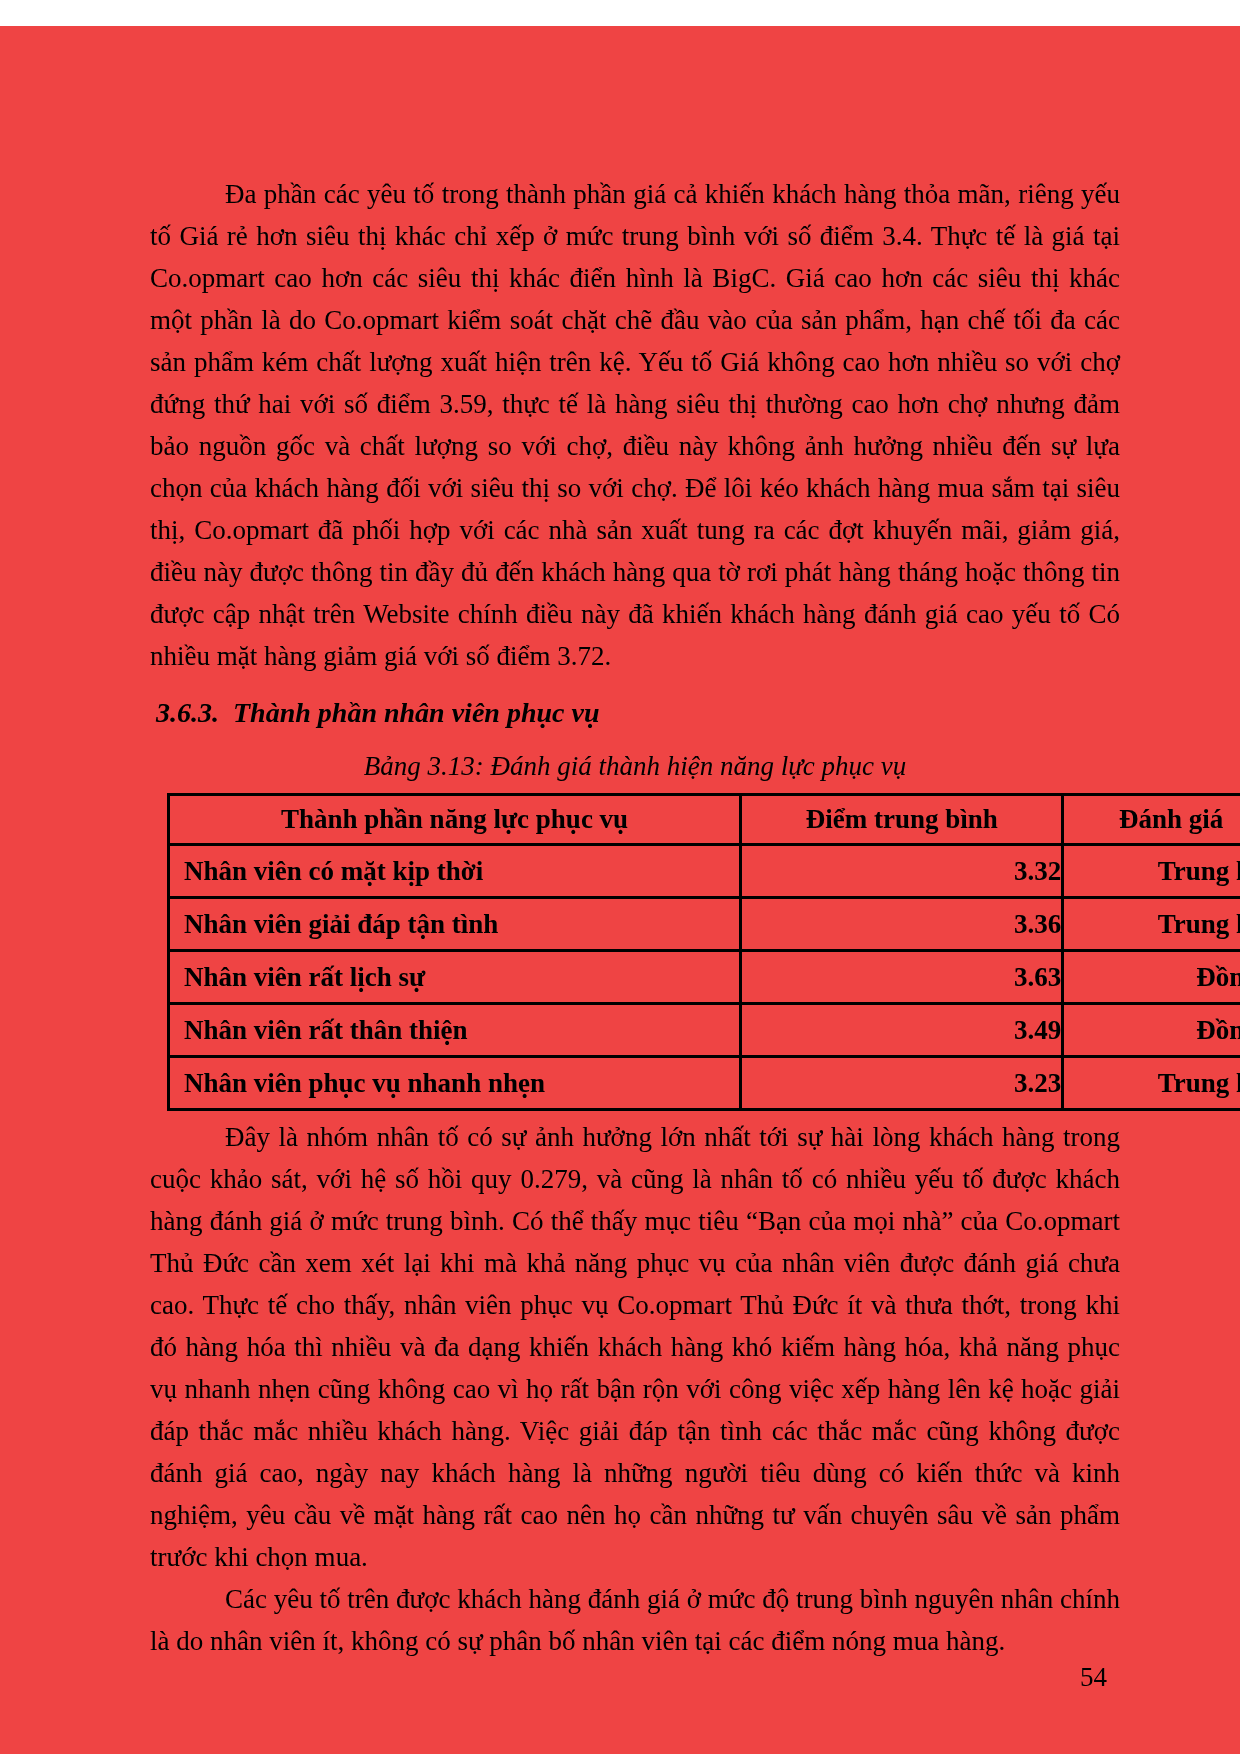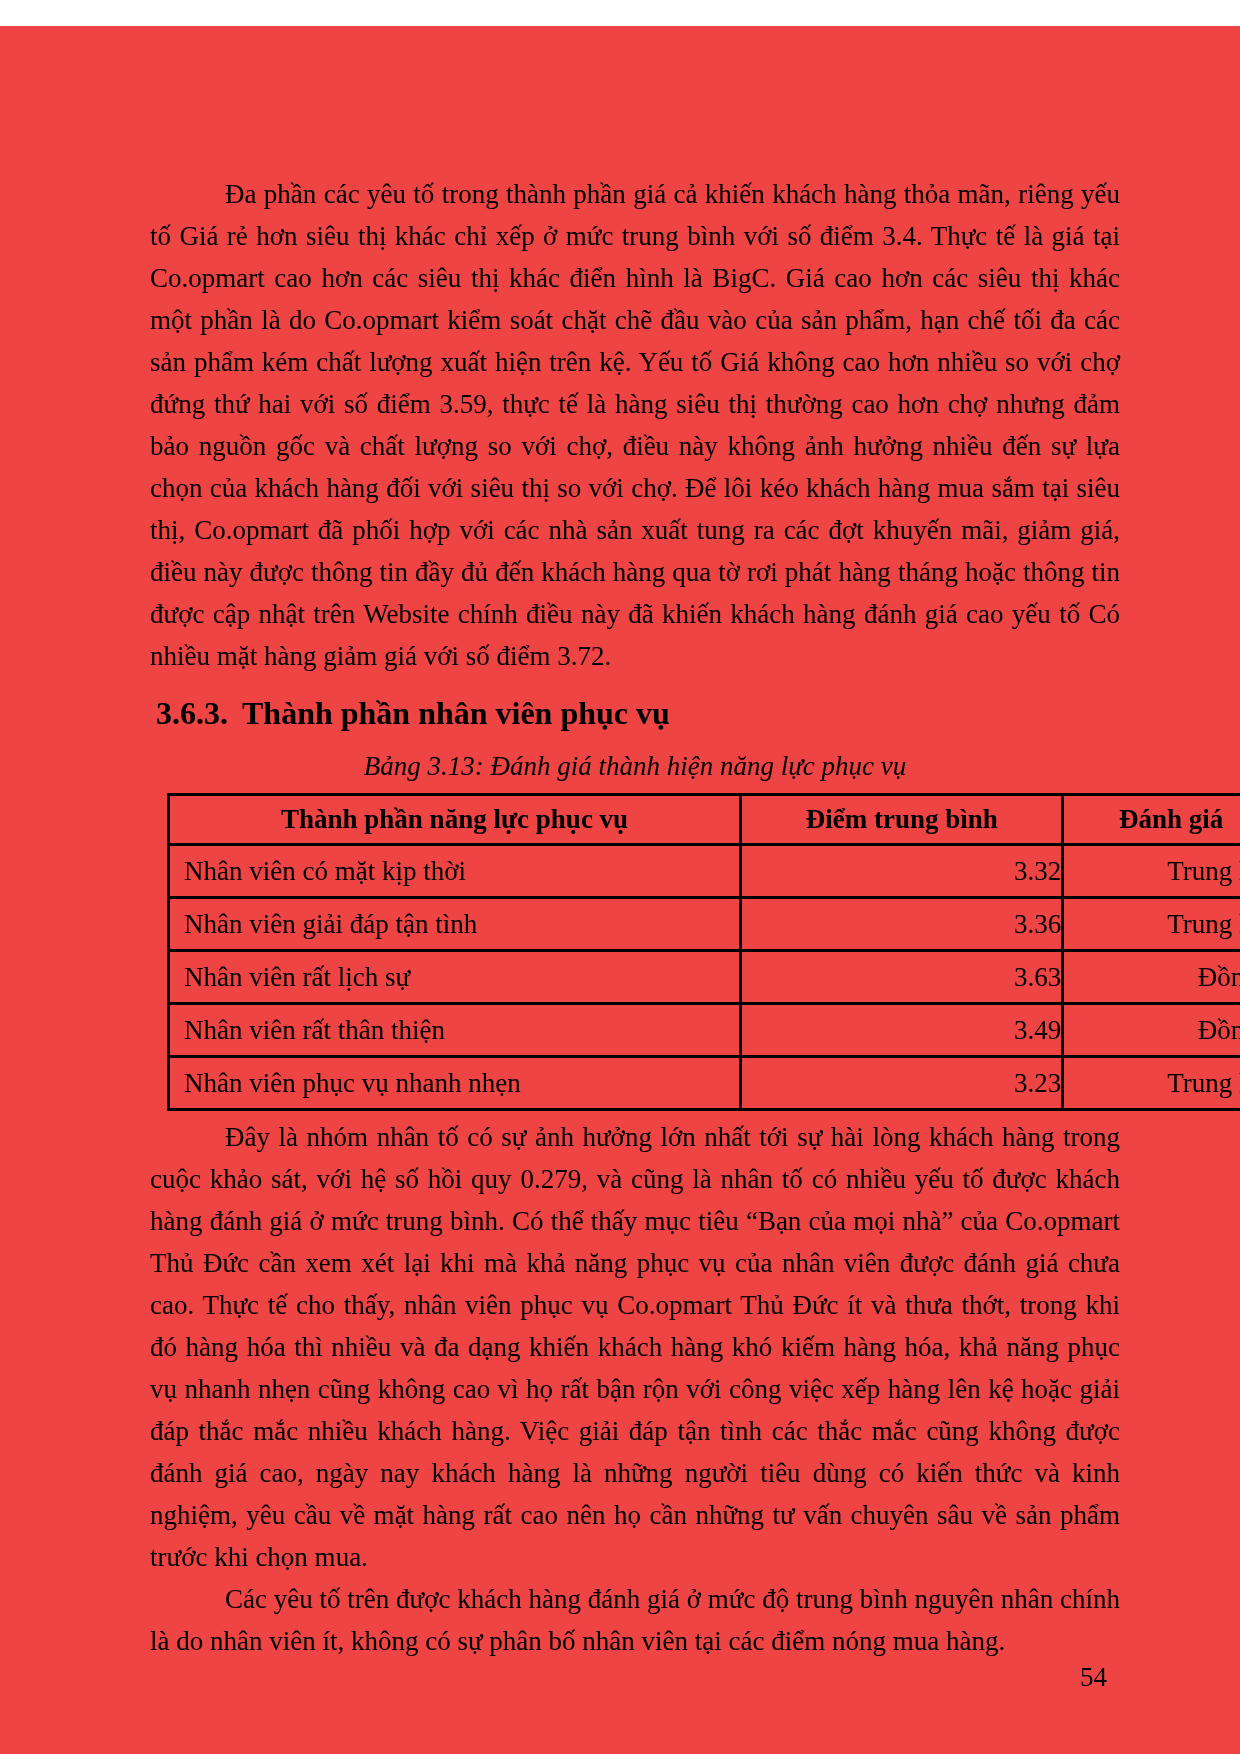--- a/index.html
+++ b/index.html
@@ -25,24 +25,25 @@
   }
   p.body {
     margin: 0;
     font-size: 27px;
     line-height: 42px;
     text-align: justify;
     text-indent: 75px;
   }
   .section-heading {
     margin: 16px 0 0 6px;
-    font-size: 32px;
+    font-size: 28px;
     line-height: 40px;
     font-weight: bold;
     white-space: nowrap;
+    font-style: italic;
   }
   .section-heading .sec-num { margin-right: 14px; }
   .table-caption {
     margin-top: 14px;
     font-size: 27px;
     line-height: 38px;
     font-style: italic;
     text-align: center;
   }
   table.eval {
@@ -51,26 +52,27 @@
     width: 1114px;
     margin-left: 17px;
     margin-top: 8px;
   }
   table.eval th, table.eval td {
     border: 3px solid #000000;
     font-size: 27px;
     vertical-align: middle;
     padding: 0;
     overflow: hidden;
+    font-weight: bold;
   }
   table.eval th { height: 47px; font-weight: bold; text-align: center; }
   table.eval td { height: 50px; }
   table.eval td.label-cell { text-align: left; padding-left: 14px; padding-right: 6px; }
   table.eval td.center { text-align: right; }
-  tr.bold td { font-weight: normal; }
+  tr.bold td { font-weight: bold; }
   p.after-table { margin-top: 5px; }
   .page-number {
     position: absolute;
     left: 1080px;
     top: 1634px;
     width: 50px;
     font-size: 27px;
     line-height: 34px;
     text-align: left;
   }

